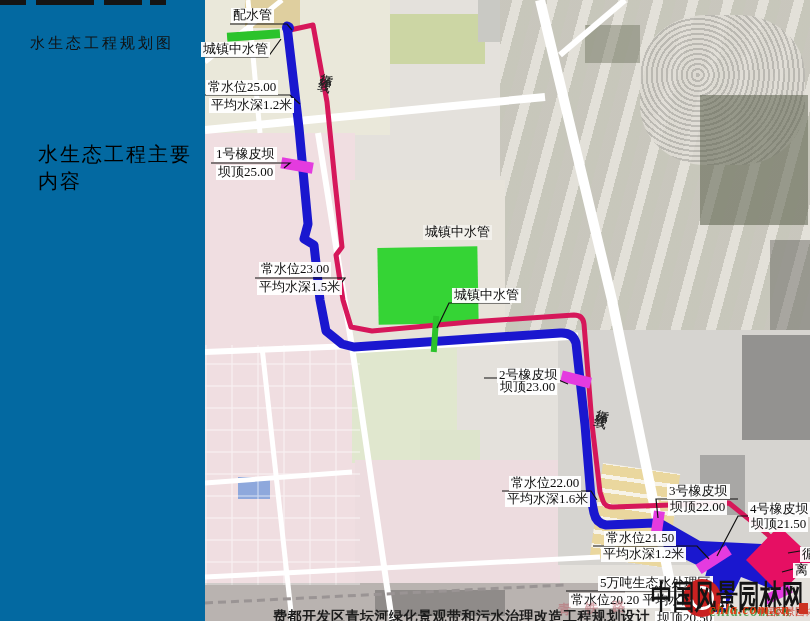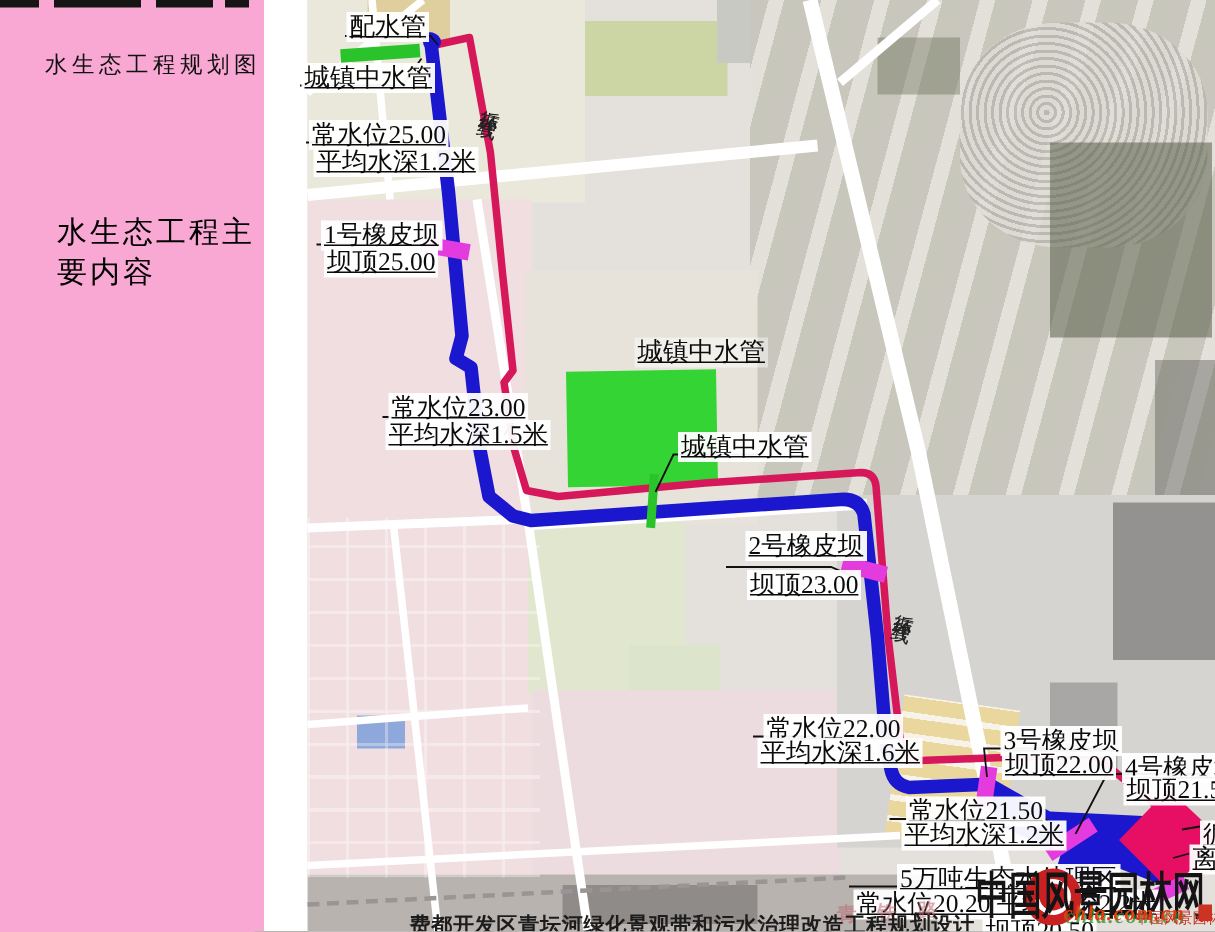--- a/index.html
+++ b/index.html
@@ -1,30 +1,30 @@
 <!DOCTYPE html>
 <html style="--c-water_line: #1a17cf; --c-circulation_line: #d6175a; --c-dam_marker: #e43bdf; --c-pump_diamond: #e60f63; --c-green_pipe: #2bc32b; --c-factory_green: #35d435;"><head>
 <meta charset="utf-8">
 <style>
   html,body{margin:0;padding:0;background:#888;}
   #root{position:relative;width:810px;height:621px;background:#ffffff;overflow:hidden;
         font-family:"Liberation Serif","DejaVu Serif",serif;}
   
-  #panel{position:absolute;left:0;top:0;width:176px;height:621px;background:#f9a8d4;z-index:3;}
+  #panel{position:absolute;left:0;top:0;width:205px;height:621px;background:#0369a1;z-index:3;}
   #panel-title{position:absolute;left:30px;top:34px;font-size:15px;letter-spacing:3px;color:#111;}
   #panel-sub{position:absolute;left:38px;top:141px;font-size:20px;letter-spacing:2px;color:#000;}
   #panel-body{position:absolute;left:10px;top:165px;width:190px;font-size:13px;line-height:1.62;color:#111;text-align:justify;}
   .corner-mark{position:absolute;top:0;height:5px;background:#151515;z-index:5;}
   
   #map{position:absolute;left:205px;top:0;width:605px;height:621px;background:#e4e1dc;overflow:hidden;z-index:1;}
   .patch{position:absolute;}
   #overlay-svg{position:absolute;left:0;top:0;width:810px;height:621px;z-index:2;pointer-events:none;}
   
-  .mlabel{position:absolute;z-index:3;font-size:17px;color:#0b0b0b;background:rgba(255,255,255,.95);
-          line-height:1.15;padding:0 2px;white-space:nowrap;text-decoration:underline;}
+  .mlabel{position:absolute;z-index:3;font-size:13px;color:#0b0b0b;background:rgba(255,255,255,.95);
+          line-height:1.15;padding:0 2px;white-space:nowrap;}
   .mlabel.nobg{background:rgba(255,255,255,.45);}
   .vlabel{position:absolute;z-index:3;font-size:13px;color:#222;writing-mode:vertical-rl;
           letter-spacing:2px;background:transparent;white-space:nowrap;}
   .railway{position:absolute;z-index:3;font-size:13px;color:rgba(185,100,110,.55);letter-spacing:14px;
            transform:rotate(-3deg);font-weight:bold;}
   
   #wm{position:absolute;z-index:6;left:645px;top:570px;width:165px;height:51px;}
   #wm-logo{position:absolute;left:38px;top:9px;width:38px;height:38px;border-radius:50%;background:#c92121;}
   #wm-logo .ring{position:absolute;left:7px;top:7px;width:18px;height:18px;border:3px solid #fff;
                  border-left-color:transparent;border-radius:50%;transform:rotate(35deg);}
@@ -137,21 +137,21 @@
   <div class="mlabel" style="left:231px;top:8px;">配水管</div>
   <div class="mlabel" style="left:201px;top:42px;">城镇中水管</div>
   <div class="mlabel" style="left:206px;top:80px;">常水位25.00</div>
   <div class="mlabel" style="left:209px;top:98px;">平均水深1.2米</div>
   <div class="mlabel" style="left:214px;top:147px;">1号橡皮坝</div>
   <div class="mlabel" style="left:216px;top:165px;">坝顶25.00</div>
   <div class="mlabel" style="left:259px;top:262px;">常水位23.00</div>
   <div class="mlabel" style="left:257px;top:280px;">平均水深1.5米</div>
   <div class="mlabel nobg" style="left:423px;top:225px;">城镇中水管</div>
   <div class="mlabel" style="left:452px;top:288px;">城镇中水管</div>
-  <div class="mlabel" style="left:497px;top:354px;">2号橡皮坝</div>
+  <div class="mlabel" style="left:497px;top:368px;">2号橡皮坝</div>
   <div class="mlabel" style="left:498px;top:380px;">坝顶23.00</div>
   <div class="vlabel" style="left:320px;top:64px;transform:rotate(15deg);">循环管线</div>
   <div class="vlabel" style="left:596px;top:400px;transform:rotate(15deg);">循环管线</div>
   <div class="mlabel" style="left:509px;top:476px;">常水位22.00</div>
   <div class="mlabel" style="left:505px;top:492px;">平均水深1.6米</div>
   <div class="mlabel" style="left:667px;top:484px;">3号橡皮坝</div>
   <div class="mlabel" style="left:668px;top:500px;">坝顶22.00</div>
   <div class="mlabel" style="left:604px;top:531px;">常水位21.50</div>
   <div class="mlabel" style="left:601px;top:547px;">平均水深1.2米</div>
   <div class="mlabel" style="left:748px;top:502px;">4号橡皮坝</div>

